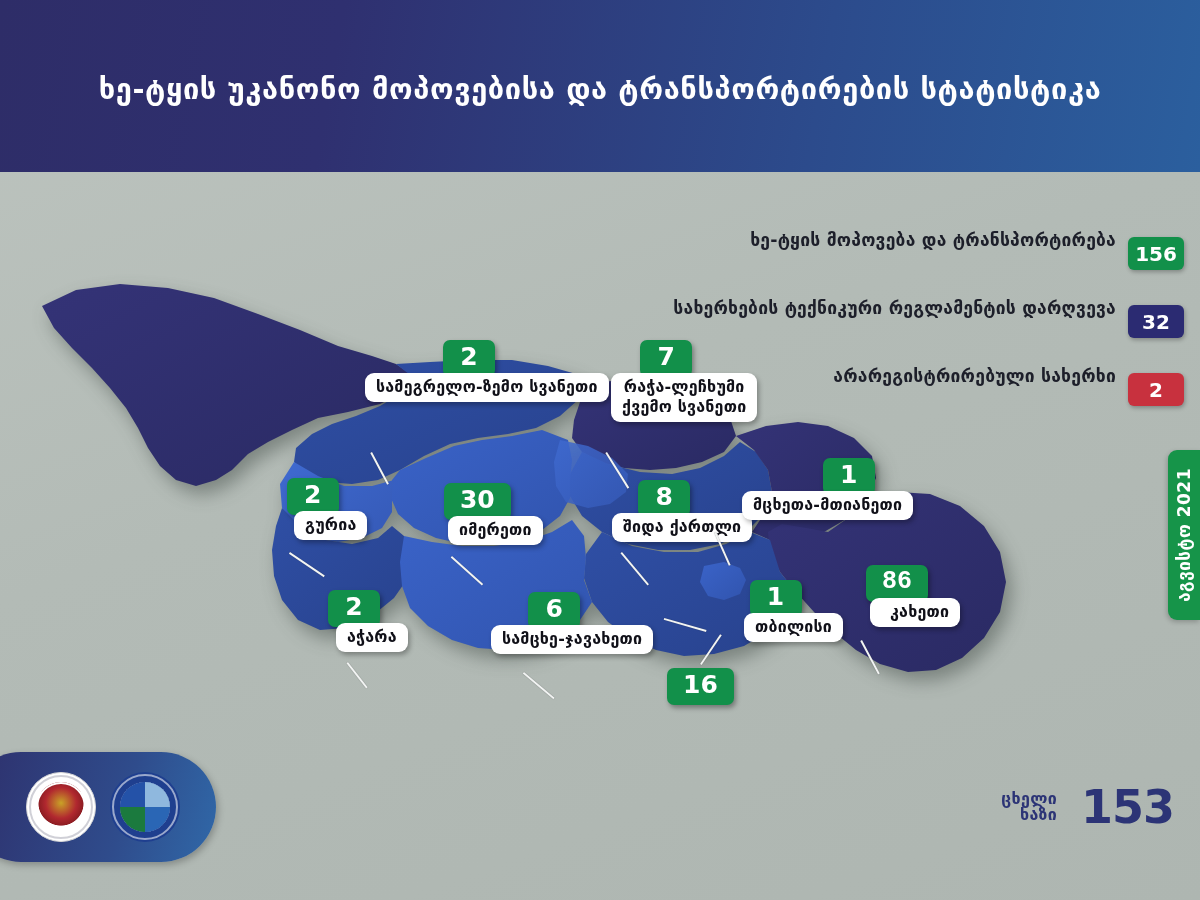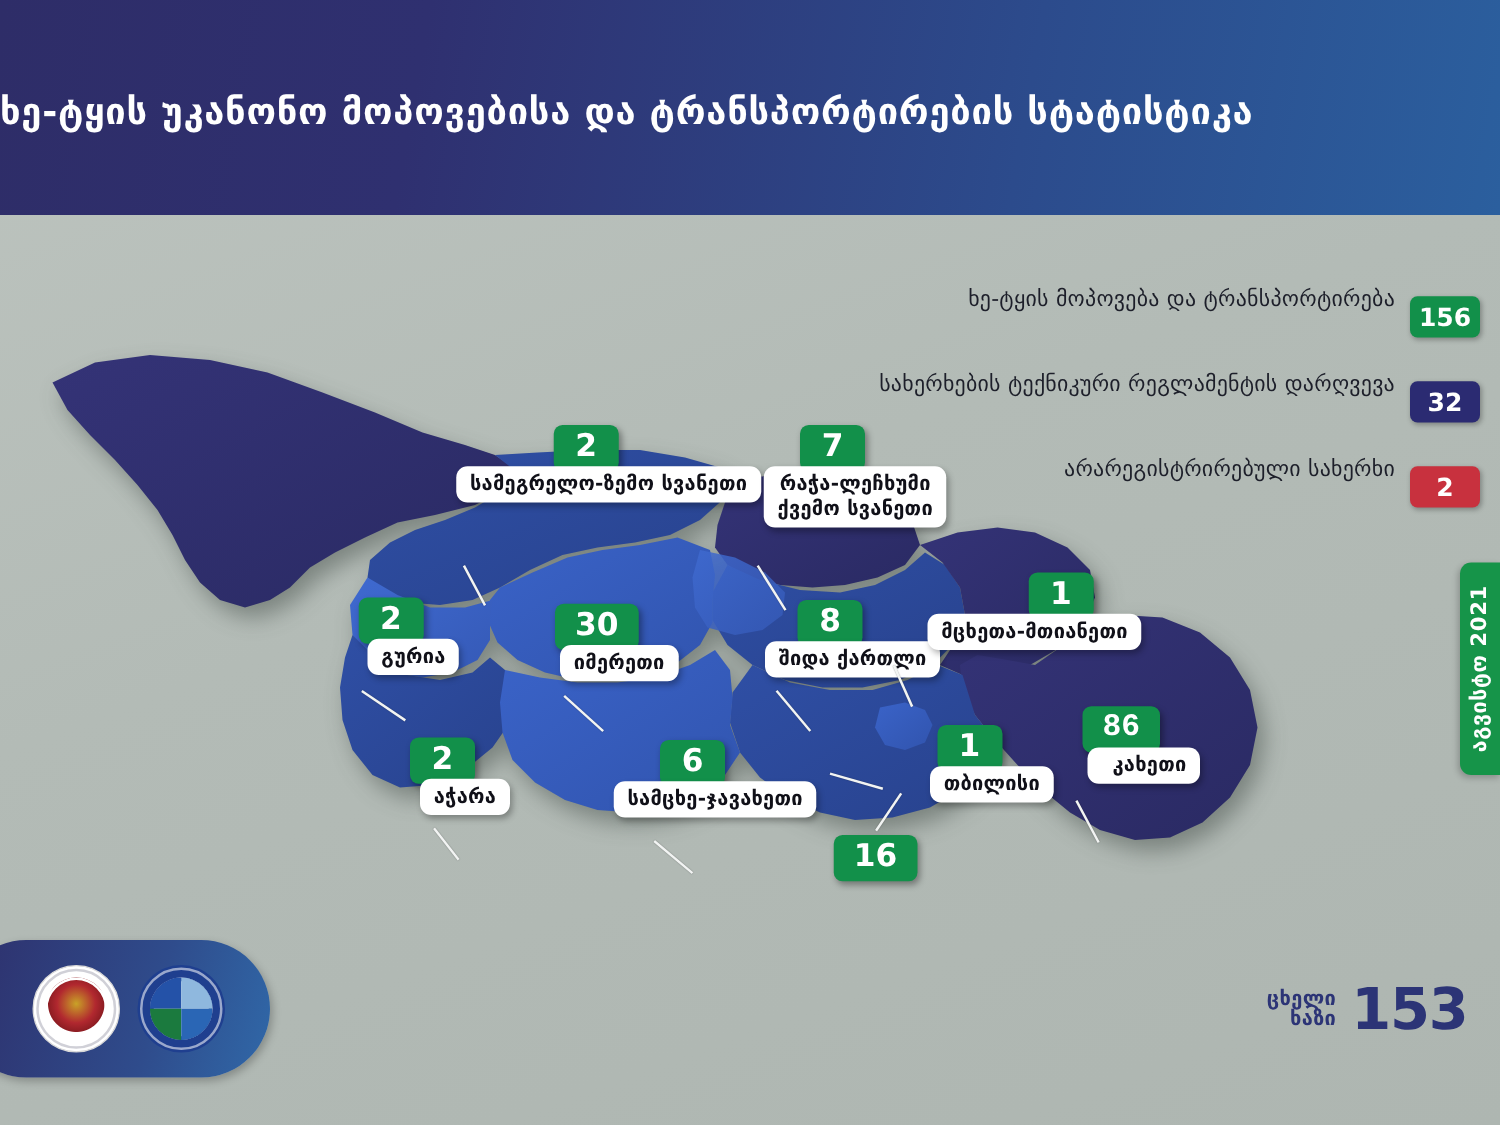--- a/index.html
+++ b/index.html
@@ -11,42 +11,42 @@
     overflow:hidden;
     position:relative;
   }
   #stage { position:relative; width:1200px; height:900px; overflow:hidden;
            background:linear-gradient(160deg,#bdc4bf 0%,#b3bbb6 45%,#aeb6b1 100%); }
 
   
   .header {
     position:absolute; left:0; top:0; width:1200px; height:172px;
     background:linear-gradient(100deg,#2e2d68 0%,#2f3070 28%,#2c4b8c 68%,#2b5f9e 100%);
-    display:flex; align-items:center; 
+    display:flex; align-items:center; justify-content:center;
   }
   .header-title {
     color:#ffffff;
     font-size:29px;
     font-weight:bold;
     letter-spacing:.6px;
     white-space:nowrap;
     text-align:center;
     padding-top:6px;
   }
 
   
   .legend { position:absolute; right:16px; top:210px; width:660px; }
   .legend-row {
     display:flex; align-items:center; justify-content:flex-end;
     margin-bottom:8px;
   }
   .legend-label {
     color:#1d1f2a;
     font-size:17.5px;
-    font-weight:normal;
+    font-weight:bold;
     text-align:center;
     margin-right:12px;
     letter-spacing:.2px;
     white-space:nowrap;
   }
   .legend-chip {
     min-width:56px; height:33px; border-radius:6px;
     color:#fff; font-size:20px; font-weight:bold;
     display:flex; align-items:center; justify-content:center;
     box-shadow:1px 2px 4px rgba(0,0,0,.28);
@@ -126,21 +126,21 @@
   .seal-b { background:#1f3f8f; }
   .seal-b .inner { width:50px; height:50px; border-radius:50%;
      background:#ffffff; display:grid; grid-template-columns:1fr 1fr; grid-template-rows:1fr 1fr;
      overflow:hidden; box-shadow:inset 0 0 0 3px #1f3f8f; }
   .q1{background:#2452a8;} .q2{background:#8fb8de;} .q3{background:#1b7a3e;} .q4{background:#2a66b5;}
   .seal-ring { position:absolute; inset:2px; border-radius:50%; border:2px solid rgba(255,255,255,.55); }
 
   
   .hotline {
     position:absolute; right:26px; top:786px;
-    display:flex; align-items:center; gap:12px;
+    display:flex; align-items:center; gap:24px;
     color:#2c3476;
   }
   .hotline-words { font-size:16px; font-weight:bold; line-height:1.02;
                    text-align:right; letter-spacing:.3px; }
   .hotline-num { font-size:46px; font-weight:bold; letter-spacing:-1px; line-height:.92; }
 </style>
 </head>
 <body>
 
 <div id="stage">

